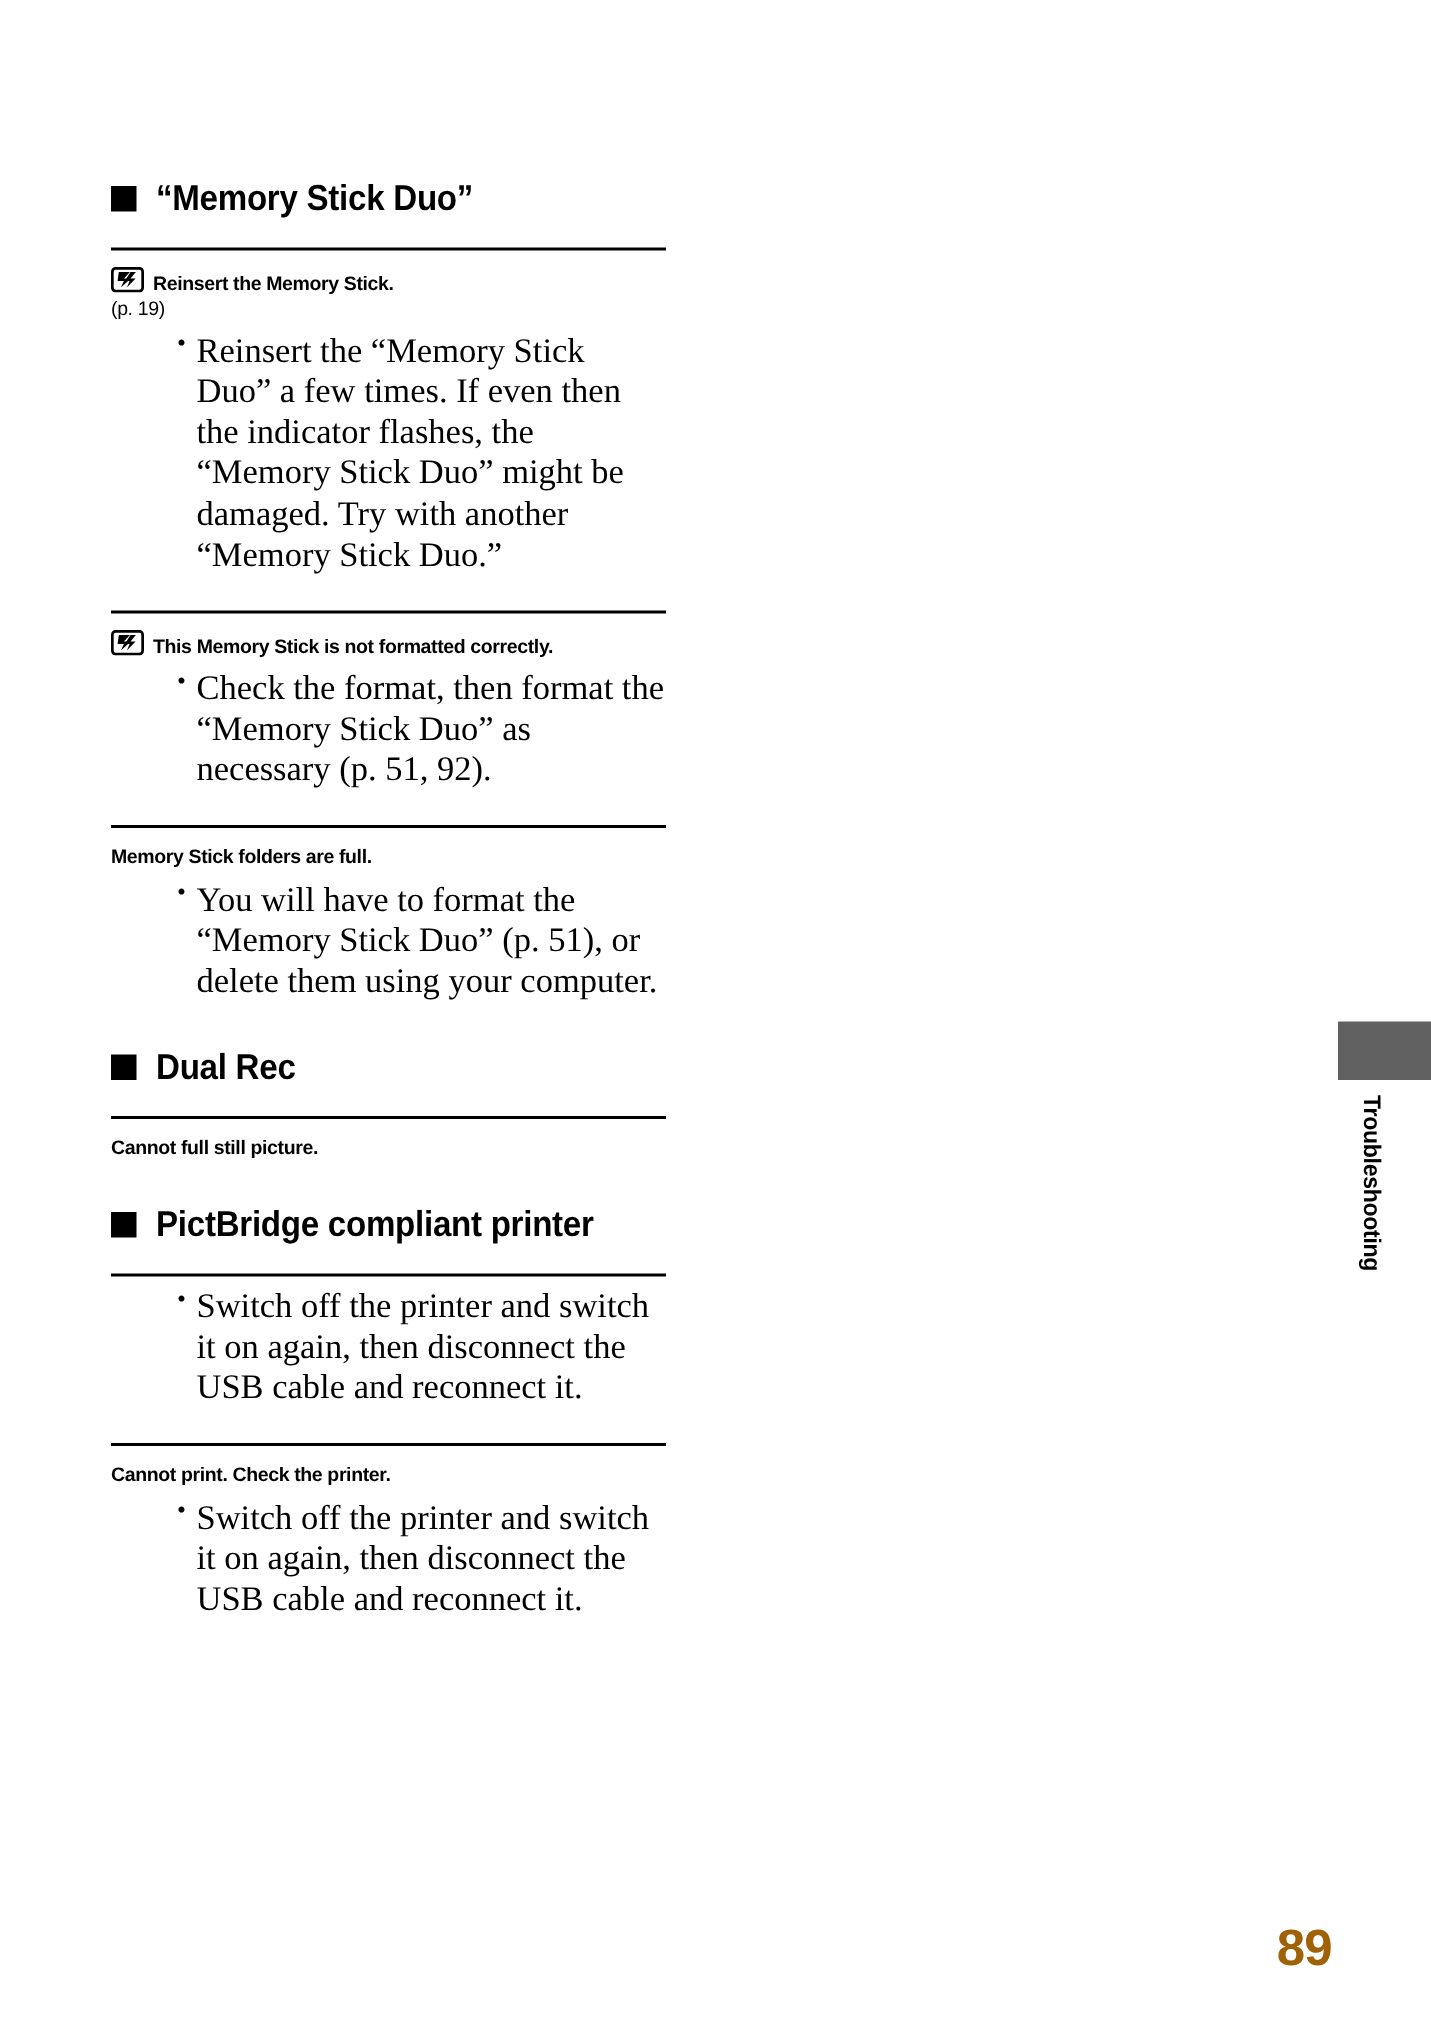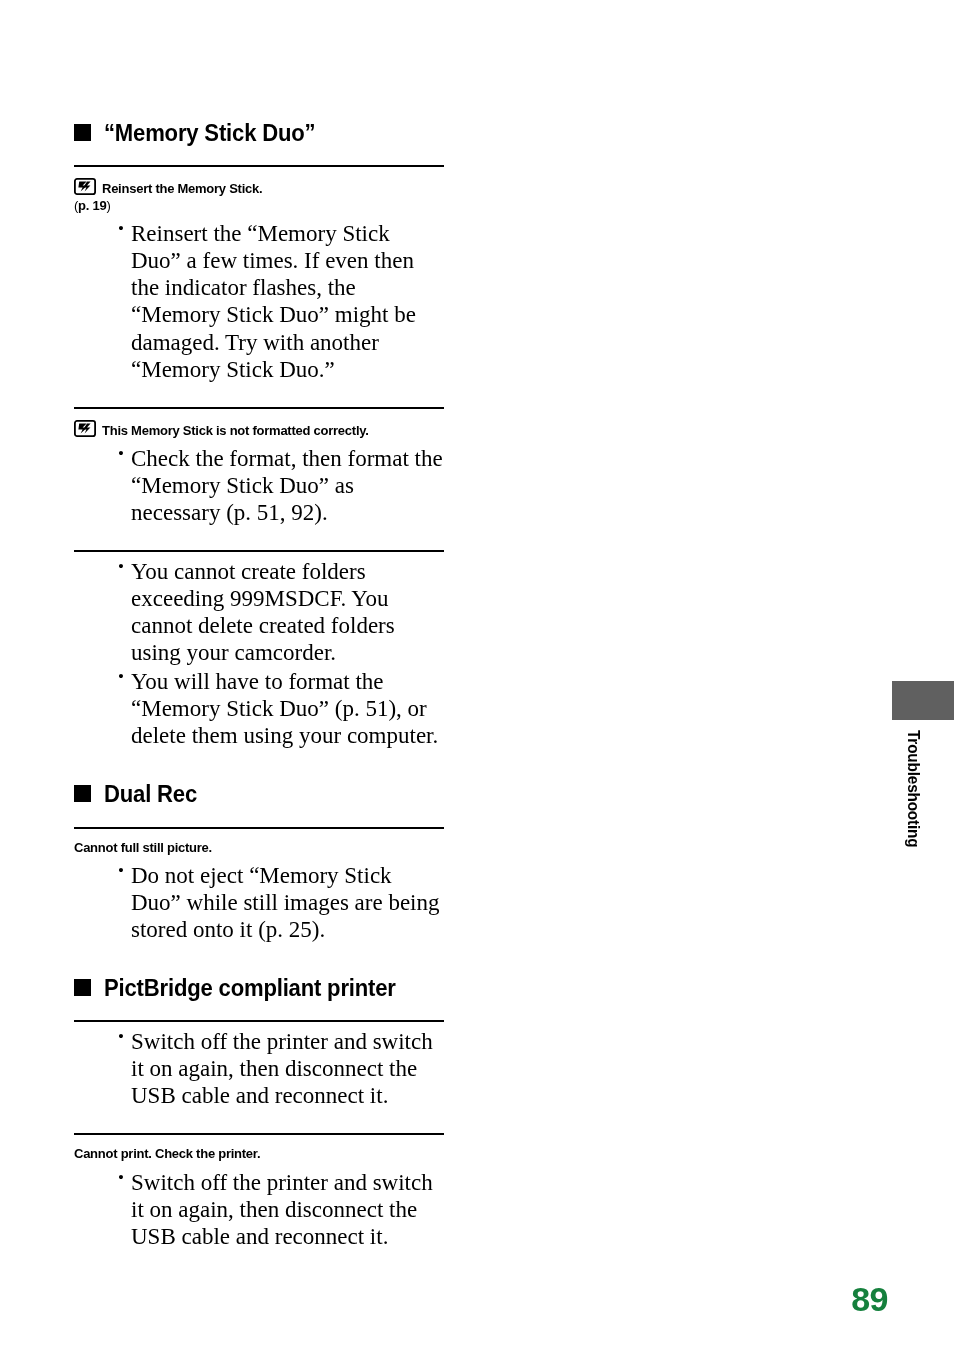--- a/index.html
+++ b/index.html
@@ -70,21 +70,21 @@
   .sub-head {
     font-family: "Liberation Sans", "DejaVu Sans", sans-serif;
     font-weight: bold;
     font-size: 13px;
     line-height: 1.28;
     letter-spacing: -0.25px;
     margin: 11px 0 0 0;
   }
   .sub-head .pagenote {
     font-family: "Liberation Sans", "DejaVu Sans", sans-serif;
-    font-weight: bold;
+    font-weight: normal;
   }
   .sub-head .paren {
     font-weight: normal;
   }
 
   
   .ms-icon {
     display: inline-block;
     vertical-align: -2px;
     width: 22px;
@@ -147,21 +147,21 @@
 
   
   .page-number {
     position: absolute;
     right: 66px;
     bottom: 38px;
     font-family: "Liberation Sans", "DejaVu Sans", sans-serif;
     font-weight: bold;
     font-size: 34px;
     letter-spacing: -0.5px;
-    color: #15803d;
+    color: #a16207;
   }
 </style>
 </head>
 <body>
 
 <div class="page">
 
   <div class="content-column">
 
     <div class="section-head">
@@ -197,38 +197,35 @@
         </svg>
       </span><span>This Memory Stick is not formatted correctly.</span>
     </div>
     <ul class="bullets">
       <li>Check the format, then format the “Memory Stick Duo” as necessary (p. 51, 92).</li>
     </ul>
 
     <div class="block-gap"></div>
     <div class="rule"></div>
 
-    <ul class="bullets">
-      <li>You cannot create folders exceeding 999MSDCF. You cannot delete created folders using your camcorder.</li>
+    <div class="sub-head">Memory Stick folders are full.</div>
+    <ul class="bullets">
       <li>You will have to format the “Memory Stick Duo” (p. 51), or delete them using your computer.</li>
     </ul>
 
     <div class="block-gap-lg"></div>
 
     <div class="section-head">
       <span class="square-marker"></span>
       <span class="section-title">Dual Rec</span>
     </div>
 
     <div class="rule rule-tight"></div>
 
     <div class="sub-head">Cannot full still picture.</div>
-    <ul class="bullets">
-      <li>Do not eject “Memory Stick Duo” while still images are being stored onto it (p. 25).</li>
-    </ul>
 
     <div class="block-gap-lg"></div>
 
     <div class="section-head">
       <span class="square-marker"></span>
       <span class="section-title">PictBridge compliant printer</span>
     </div>
 
     <div class="rule rule-tight"></div>
 

